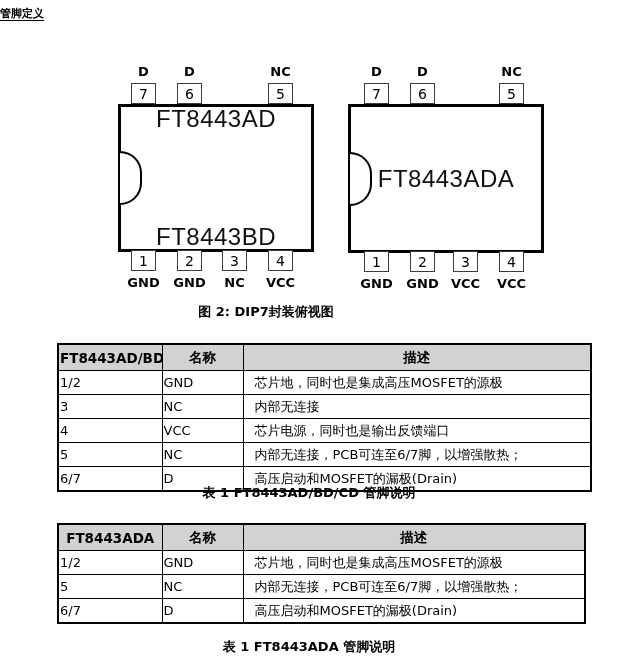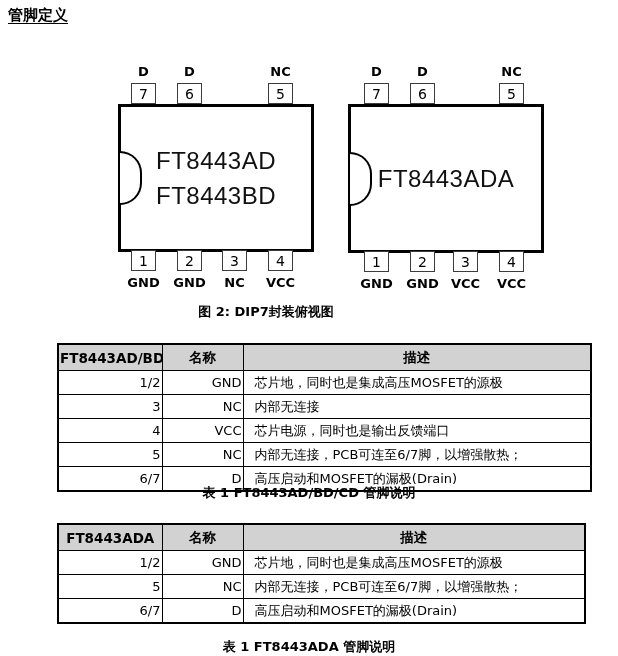--- a/index.html
+++ b/index.html
@@ -6,22 +6,22 @@
   .page{
     position:relative;
     width:618px;height:656px;
     background:#ffffff;
     font-family:"DejaVu Sans",sans-serif;
     color:#000;
     overflow:hidden;
   }
   
   .sec-title{
-    position:absolute;left:8px;top:6px;
-    font-size:15px;font-weight:bold;
+    position:absolute;left:0;top:6px;
+    font-size:11px;font-weight:bold;
     text-decoration:underline;
     text-underline-offset:3px;
   }
   
   .chip-body{
     position:absolute;
     box-sizing:border-box;
     border:3px solid #000;
     background:#fff;
     display:flex;flex-direction:column;
@@ -74,21 +74,21 @@
   table.pin-table th, table.pin-table td{
     border:1px solid #000;
     overflow:hidden;white-space:nowrap;
   }
   table.pin-table th{
     background:#d2d2d2;
     font-weight:bold;font-size:13.5px;
     height:23px;text-align:center;
   }
   table.pin-table td{height:21px;}
-  td.cell-c{text-align:right;margin-left:21px;}
+  td.cell-c{text-align:left;margin-left:21px;}
   td.cell-d{text-align:left;padding-left:11px;}
   #table1{left:57px;top:343px;width:533px;}
   #table2{left:57px;top:523px;width:527px;}
   .tbl-caption{
     position:absolute;left:0;width:618px;
     text-align:center;font-weight:bold;font-size:13px;
   }
   #tcap1{top:484px;}
   #tcap2{top:638px;}
 </style>
@@ -109,21 +109,21 @@
       </div>
       <div class="pin pin-top" style="left:177px;top:83px;">
         <span class="pin-label">D</span>
         <span class="pin-num">6</span>
       </div>
       <div class="pin pin-top" style="left:268px;top:83px;">
         <span class="pin-label">NC</span>
         <span class="pin-num">5</span>
       </div>
 
-      <div class="chip-body" style="left:118px;top:104px;width:196px;height:148px;">
+      <div class="chip-body" style="left:118px;top:104px;width:196px;height:148px;justify-content:space-between;">
         <span class="notch"></span>
         <span class="chip-name">FT8443AD</span>
         <span class="chip-name">FT8443BD</span>
       </div>
 
       <div class="pin pin-bottom" style="left:131px;top:250px;">
         <span class="pin-num">1</span>
         <span class="pin-label">GND</span>
       </div>
       <div class="pin pin-bottom" style="left:177px;top:250px;">

